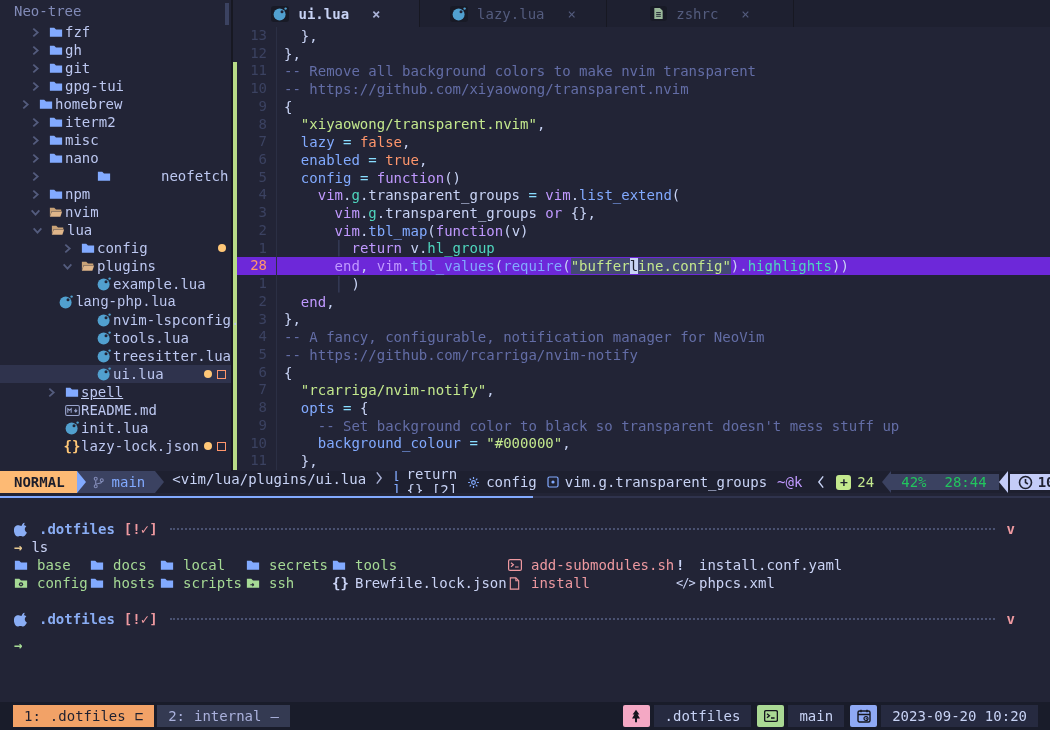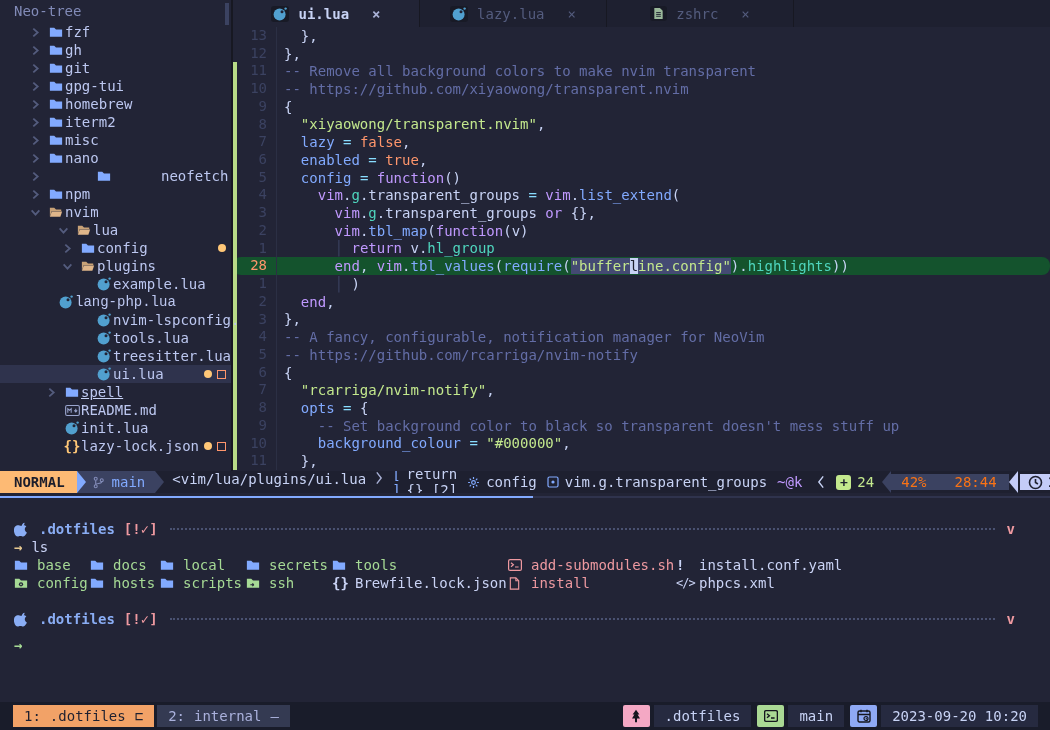--- a/index.html
+++ b/index.html
@@ -28,21 +28,21 @@
   .tab .iconchip { background:#181a26; border-radius:3px; padding:1px 2px; display:inline-flex; }
   .tab .close { color:#545c7e; margin-left:14px; }
   .tab.active .close { color:#a9b1d6; }
 
   .code { flex:1; background:#222436; overflow:hidden; }
   .crow { height:17.72px; display:flex; align-items:center; white-space:pre; }
   .crow .sign { width:4px; align-self:stretch; flex:none; }
   .crow .sign.add { background:#b8db87; }
   .crow .lnr { width:40px; flex:none; text-align:right; color:#3b4261; padding-right:9px; border-right:1px solid #2b2f44; align-self:stretch; line-height:17.72px; }
   .crow .ltxt { padding-left:7px; }
-  .crow.cur { background:#14532d;border-radius:8px; }
+  .crow.cur { background:#6d28d9; }
   .crow.cur .lnr { color:#ff966c; }
 
   .tk-n { color:#c8d3f5; } .tk-k { color:#c099ff; } .tk-f { color:#82aaff; }
   .tk-s { color:#c3e88d; } .tk-c { color:#636da6; } .tk-o { color:#89ddff; }
   .tk-b { color:#ff966c; } .tk-t { color:#4fd6be; } .tk-g { color:#3b4261; }
   .tk-shs { color:#c3e88d; background:#444a73; }
   .tk-cur { color:#1e2030; background:#c8d3f5; }
 
   
   .statusline { position:absolute; top:471px; left:0; width:1050px; height:22px; background:#1e2030; display:flex; align-items:stretch; overflow:hidden; }
@@ -53,21 +53,21 @@
   .seg-branch { background:#3b4261; color:#82aaff; padding:0 10px 0 6px; gap:7px; }
   .sl-path { color:#c8d3f5; margin-left:8px; }
   .sl-chev { display:inline-flex; margin:0 6px; }
   .crumb { display:flex; align-items:center; gap:6px; margin-right:10px; color:#c8d3f5; }
   .crumb .ci { color:#82aaff; display:inline-flex; }
   .sl-right { margin-left:auto; display:flex; align-items:center; }
   .sl-reg { color:#c099ff; margin-right:10px; }
   .thinchev { display:inline-flex; color:#c8d3f5; margin:0 8px 0 2px; }
   .plusbox { width:15px; height:15px; background:#c3e88d; color:#1e2030; font-weight:bold; border-radius:3px; display:inline-flex; align-items:center; justify-content:center; font-size:13px; margin-right:6px; }
   .sl-added { color:#c3e88d; margin-right:8px; }
-  .seg-pos { background:#3b4261; color:#f97316; padding:0 12px 0 10px; gap:28px; margin-left:0; }
+  .seg-pos { background:#3b4261; color:#22c55e; padding:0 12px 0 10px; gap:18px; margin-left:0; }
   .seg-time { background:#c4ccf8; color:#1e2030; font-weight:bold; padding:0 10px 0 8px; gap:5px; margin-left:2px; }
 
   
   .paneborder { position:absolute; top:496px; left:0; width:1050px; height:2px; display:flex; }
   .pb-active { width:533px; background:#82aaff; }
   .pb-rest { flex:1; background:#2f334d; }
 
   
   .term { position:absolute; top:498px; left:0; width:1050px; height:204px; padding:22px 35px 0 14px; }
   .tline { height:18px; display:flex; align-items:center; white-space:pre; }
@@ -121,21 +121,21 @@
           <div class="sb-row" style="padding-left: 30px;"><span class="sb-chev"><svg width="11" height="11" viewBox="0 0 10 10" xmlns="http://www.w3.org/2000/svg">
                 <path d="M3 1.5L7 5 3 8.5" stroke="#545c7e" stroke-width="1.6" fill="none"></path>
               </svg></span><span class="ic sb-ic"><svg width="14" height="14" viewBox="0 0 16 14" xmlns="http://www.w3.org/2000/svg">
                 <path d="M1 2h5l2 2h7v8.5H1z" fill="#82aaff"></path>
               </svg></span><span class="sb-label">git</span></div>
           <div class="sb-row" style="padding-left: 30px;"><span class="sb-chev"><svg width="11" height="11" viewBox="0 0 10 10" xmlns="http://www.w3.org/2000/svg">
                 <path d="M3 1.5L7 5 3 8.5" stroke="#545c7e" stroke-width="1.6" fill="none"></path>
               </svg></span><span class="ic sb-ic"><svg width="14" height="14" viewBox="0 0 16 14" xmlns="http://www.w3.org/2000/svg">
                 <path d="M1 2h5l2 2h7v8.5H1z" fill="#82aaff"></path>
               </svg></span><span class="sb-label">gpg-tui</span></div>
-          <div class="sb-row" style="padding-left: 30px;"><span class="sb-chev"><svg width="11" height="11" viewBox="0 0 10 10" xmlns="http://www.w3.org/2000/svg">
+          <div class="sb-row" style="padding-left: 20px;"><span class="sb-chev"><svg width="11" height="11" viewBox="0 0 10 10" xmlns="http://www.w3.org/2000/svg">
                 <path d="M3 1.5L7 5 3 8.5" stroke="#545c7e" stroke-width="1.6" fill="none"></path>
               </svg></span><span class="ic sb-ic"><svg width="14" height="14" viewBox="0 0 16 14" xmlns="http://www.w3.org/2000/svg">
                 <path d="M1 2h5l2 2h7v8.5H1z" fill="#82aaff"></path>
               </svg></span><span class="sb-label">homebrew</span></div>
           <div class="sb-row" style="padding-left: 30px;"><span class="sb-chev"><svg width="11" height="11" viewBox="0 0 10 10" xmlns="http://www.w3.org/2000/svg">
                 <path d="M3 1.5L7 5 3 8.5" stroke="#545c7e" stroke-width="1.6" fill="none"></path>
               </svg></span><span class="ic sb-ic"><svg width="14" height="14" viewBox="0 0 16 14" xmlns="http://www.w3.org/2000/svg">
                 <path d="M1 2h5l2 2h7v8.5H1z" fill="#82aaff"></path>
               </svg></span><span class="sb-label">iterm2</span></div>
           <div class="sb-row" style="padding-left: 30px;"><span class="sb-chev"><svg width="11" height="11" viewBox="0 0 10 10" xmlns="http://www.w3.org/2000/svg">
@@ -157,21 +157,21 @@
                 <path d="M3 1.5L7 5 3 8.5" stroke="#545c7e" stroke-width="1.6" fill="none"></path>
               </svg></span><span class="ic sb-ic"><svg width="14" height="14" viewBox="0 0 16 14" xmlns="http://www.w3.org/2000/svg">
                 <path d="M1 2h5l2 2h7v8.5H1z" fill="#82aaff"></path>
               </svg></span><span class="sb-label">npm</span></div>
           <div class="sb-row" style="padding-left: 30px;"><span class="sb-chev"><svg width="11" height="11" viewBox="0 0 10 10" xmlns="http://www.w3.org/2000/svg">
                 <path d="M1.5 3L5 7 8.5 3" stroke="#545c7e" stroke-width="1.6" fill="none"></path>
               </svg></span><span class="ic sb-ic"><svg width="14" height="14" viewBox="0 0 16 14" xmlns="http://www.w3.org/2000/svg">
                 <path d="M1 2h5l2 2h6v2H3L1 12z" fill="#c9a277"></path>
                 <path d="M3.2 6.5H15L13 12.5H1z" fill="#e0b68a"></path>
               </svg></span><span class="sb-label">nvim</span></div>
-          <div class="sb-row" style="padding-left: 58px;"><span class="sb-chev"><svg width="11" height="11" viewBox="0 0 10 10" xmlns="http://www.w3.org/2000/svg">
+          <div class="sb-row" style="padding-left: 32px;"><span class="sb-chev"><svg width="11" height="11" viewBox="0 0 10 10" xmlns="http://www.w3.org/2000/svg">
                 <path d="M1.5 3L5 7 8.5 3" stroke="#545c7e" stroke-width="1.6" fill="none"></path>
               </svg></span><span class="ic sb-ic"><svg width="14" height="14" viewBox="0 0 16 14" xmlns="http://www.w3.org/2000/svg">
                 <path d="M1 2h5l2 2h6v2H3L1 12z" fill="#c9a277"></path>
                 <path d="M3.2 6.5H15L13 12.5H1z" fill="#e0b68a"></path>
               </svg></span><span class="sb-label">lua</span></div>
           <div class="sb-row" style="padding-left: 62px;"><span class="sb-chev"><svg width="11" height="11" viewBox="0 0 10 10" xmlns="http://www.w3.org/2000/svg">
                 <path d="M3 1.5L7 5 3 8.5" stroke="#545c7e" stroke-width="1.6" fill="none"></path>
               </svg></span><span class="ic sb-ic"><svg width="14" height="14" viewBox="0 0 16 14" xmlns="http://www.w3.org/2000/svg">
                 <path d="M1 2h5l2 2h7v8.5H1z" fill="#82aaff"></path>
               </svg></span><span class="sb-label">config</span><span class="sb-badges"><span class="dotb"></span></span></div>

